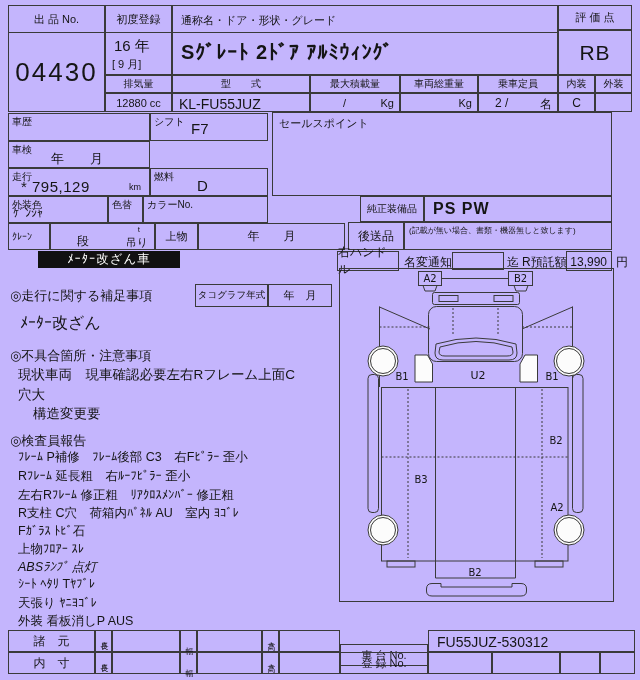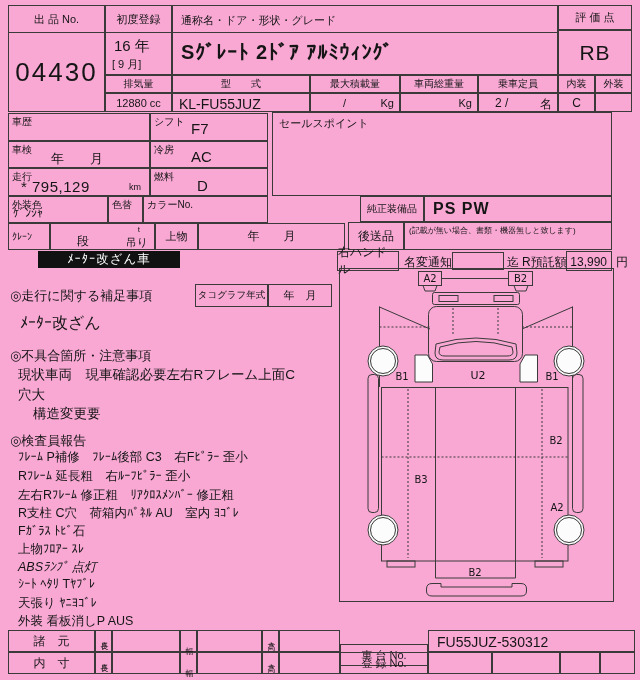--- a/index.html
+++ b/index.html
@@ -1,16 +1,16 @@
 <!DOCTYPE html>
 <html><head>
 <meta charset="utf-8">
 <style>
   html,body{margin:0;padding:0;background:#fff;}
-  .sheet{position:relative;width:640px;height:680px;background:#f9a8d4;
+  .sheet{position:relative;width:640px;height:680px;background:#c4b5fd;
          font-family:"Liberation Sans","DejaVu Sans",sans-serif;color:#151515;overflow:hidden;}
   .c{position:absolute;box-sizing:border-box;border:1px solid #3a3a3a;}
   .t{position:absolute;white-space:nowrap;}
   .corner{position:absolute;top:1px;left:3px;font-size:10px;white-space:nowrap;}
   .ctr{display:flex;align-items:center;justify-content:center;}
   .lbl10{font-size:10px;}
   .lbl11{font-size:11px;}
   .vtxt{writing-mode:vertical-rl;text-orientation:upright;font-size:8px;line-height:1;}
   .badge{background:#111;color:#fff;letter-spacing:1px;}
   svg text{font-family:"DejaVu Sans","Liberation Sans",sans-serif;fill:#151515;}
@@ -66,24 +66,20 @@
   <div class="c" style="left:8px;top:113px;width:142px;height:28px;">
     <span class="corner">車歴</span>
   </div>
   <div class="c" style="left:150px;top:113px;width:118px;height:28px;">
     <span class="corner">シフト</span>
     <span class="t" style="left:40px;top:6px;font-size:15px;">F7</span>
   </div>
   <div class="c" style="left:8px;top:141px;width:142px;height:27px;">
     <span class="corner">車検</span>
     <span class="t" style="left:42px;top:8px;font-size:13px;">年　　月</span>
-  </div>
-  <div class="c" style="left:150px;top:141px;width:118px;height:27px;">
-    <span class="corner">冷房</span>
-    <span class="t" style="left:40px;top:6px;font-size:15px;">AC</span>
   </div>
   <div class="c" style="left:8px;top:168px;width:142px;height:28px;">
     <span class="corner">走行</span>
     <span class="t" style="left:12px;top:9px;font-size:15px;letter-spacing:0.5px;">* 795,129</span>
     <span class="t" style="right:8px;bottom:3px;font-size:9px;">km</span>
   </div>
   <div class="c" style="left:150px;top:168px;width:118px;height:28px;">
     <span class="corner">燃料</span>
     <span class="t" style="left:46px;top:8px;font-size:15px;">D</span>
   </div>

